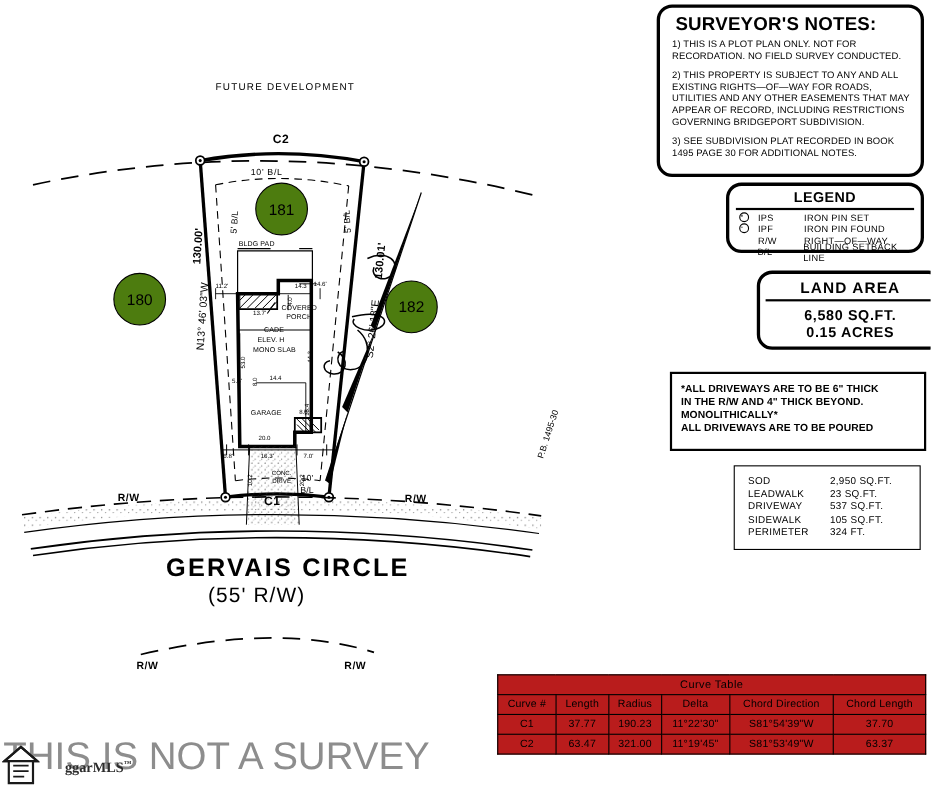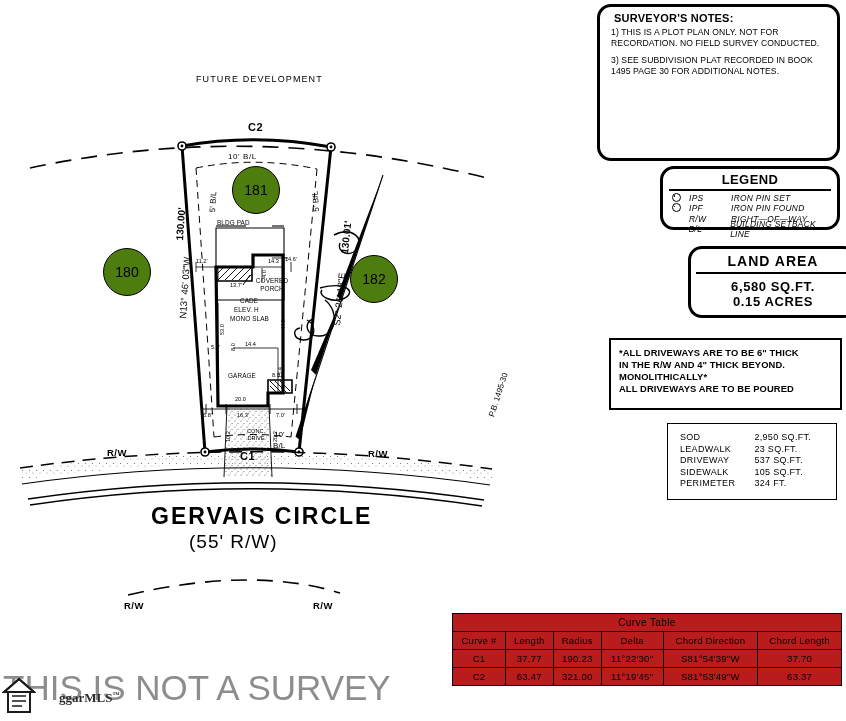--- a/index.html
+++ b/index.html
@@ -33,21 +33,21 @@
   }
   .sqbox {
     position: absolute;
     border: 2px solid #000;
     background: #fff;
     box-sizing: border-box;
   }
 
   .notes-title {
     font-weight: bold;
-    font-size: 11px;
+    font-size: 17px;
     letter-spacing: .2px;
     text-align: left;
     padding: 5px 0 3px 14px;
   }
   .notes-body {
     font-size: 8.6px;
     line-height: 10.6px;
     padding: 0 9px 0 11px;
     letter-spacing: .1px;
   }
@@ -62,21 +62,20 @@
     padding-top: 3px;
   }
   .legend-rule {
     border-top: 2px solid #000;
     margin: 2px 6px 0 6px;
   }
   .legend-rows {
     padding: 2px 0 0 0;
     font-size: 8.4px;
     line-height: 10.4px;
-    font-style: italic;
   }
   .legend-row {
     display: flex;
     align-items: center;
     height: 10.4px;
   }
   .legend-sym {
     width: 26px;
     text-align: center;
     font-size: 8.4px;
@@ -397,20 +396,21 @@
   <div class="rw" style="left:124px; top:600px;">R/W</div>
   <div class="rw" style="left:313px; top:600px;">R/W</div>
 
   <div class="bigroad" style="left:151px; top:503px;">GERVAIS CIRCLE</div>
   <div class="roadsub" style="left:189px; top:531px;">(55' R/W)</div>
 
   <div class="infobox" style="left:597px; top:4px; width:243px; height:157px;">
     <div class="notes-title">SURVEYOR'S NOTES:</div>
     <div class="notes-body">
       <p>1) THIS IS A PLOT PLAN ONLY. NOT FOR RECORDATION. NO FIELD SURVEY CONDUCTED.</p>
+      <p>2) THIS PROPERTY IS SUBJECT TO ANY AND ALL EXISTING RIGHTS—OF—WAY FOR ROADS, UTILITIES AND ANY OTHER EASEMENTS THAT MAY APPEAR OF RECORD, INCLUDING RESTRICTIONS GOVERNING BRIDGEPORT SUBDIVISION.</p>
       <p>3) SEE SUBDIVISION PLAT RECORDED IN BOOK 1495 PAGE 30 FOR ADDITIONAL NOTES.</p>
     </div>
   </div>
 
   <div class="infobox" style="left:660px; top:166px; width:180px; height:64px;">
     <div class="legend-title">LEGEND</div>
     <div class="legend-rule"></div>
     <div class="legend-rows">
       <div class="legend-row">
         <span class="legend-sym"><span class="pin-glyph"></span></span>

